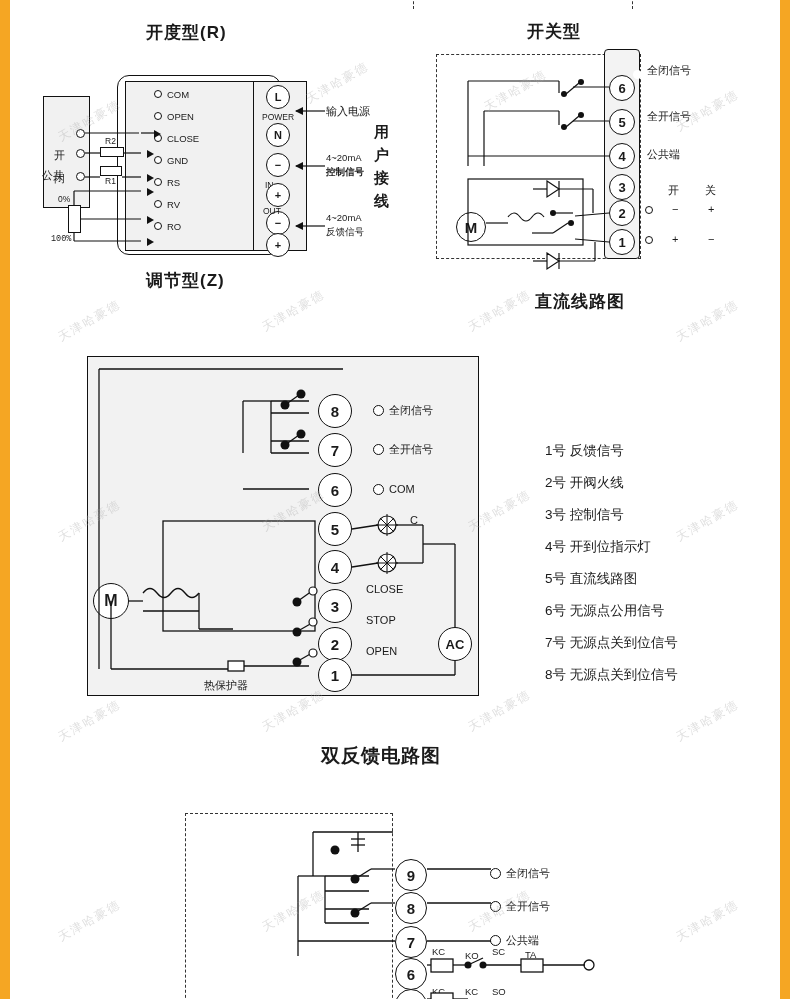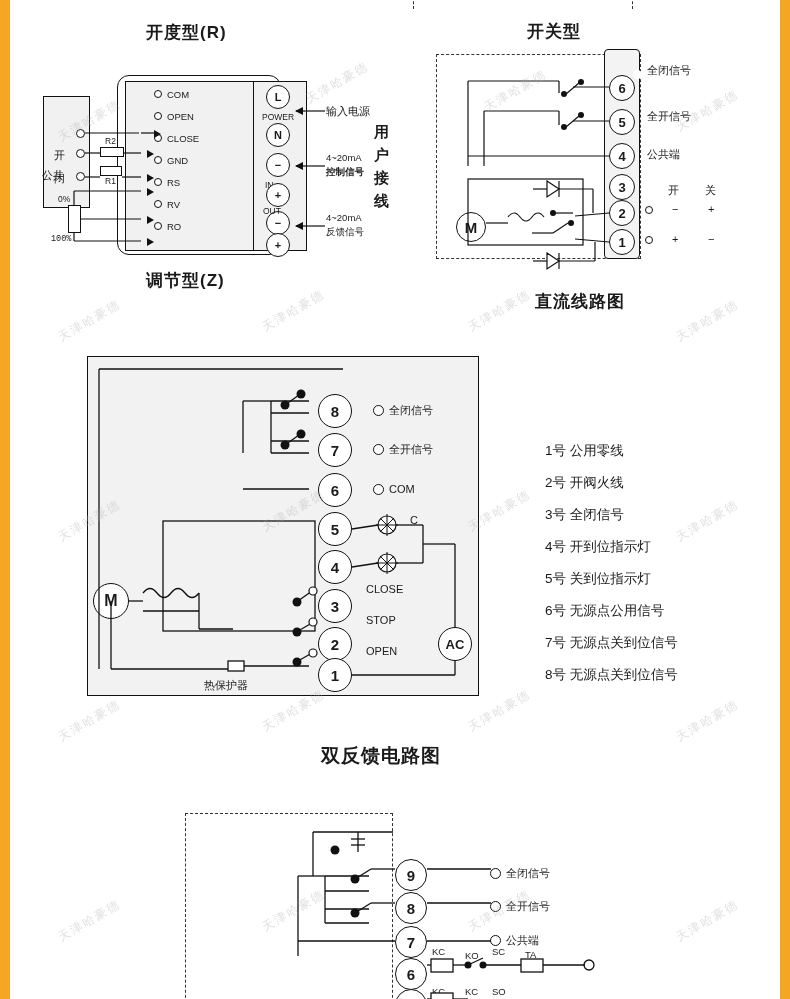--- a/index.html
+++ b/index.html
@@ -343,25 +343,25 @@
         <circle cx="284" cy="631" r="4.5"></circle>
         <circle cx="284" cy="661" r="4.5"></circle>
       </g>
       <g stroke="#111" stroke-width="1.2" fill="#fff">
         <circle cx="300" cy="590" r="4"></circle>
         <circle cx="300" cy="621" r="4"></circle>
         <circle cx="300" cy="652" r="4"></circle>
       </g>
     </svg>
 
-    <div class="t list-item cn" style="left:532px;top:443px;">1号  公用零线</div>
+    <div class="t list-item cn" style="left:532px;top:443px;">1号  反馈信号</div>
     <div class="t list-item cn" style="left:532px;top:475px;">2号  开阀火线</div>
-    <div class="t list-item cn" style="left:532px;top:507px;">3号  全闭信号</div>
+    <div class="t list-item cn" style="left:532px;top:507px;">3号  控制信号</div>
     <div class="t list-item cn" style="left:532px;top:539px;">4号  开到位指示灯</div>
-    <div class="t list-item cn" style="left:532px;top:571px;">5号  关到位指示灯</div>
+    <div class="t list-item cn" style="left:532px;top:571px;">5号  直流线路图</div>
     <div class="t list-item cn" style="left:532px;top:603px;">6号  无源点公用信号</div>
     <div class="t list-item cn" style="left:532px;top:635px;">7号  无源点关到位信号</div>
     <div class="t list-item cn" style="left:532px;top:667px;">8号  无源点关到位信号</div>
 
     <div class="t ttl cn" style="left:308px;top:745px;font-size:19px;">双反馈电路图</div>
 
     <div class="dash" style="left:172px;top:812px;width:208px;height:200px;border-bottom:none;"></div>
 
     <div class="num" style="left:382px;top:858px;width:32px;height:32px;">9</div>
     <div class="num" style="left:382px;top:891px;width:32px;height:32px;">8</div>

